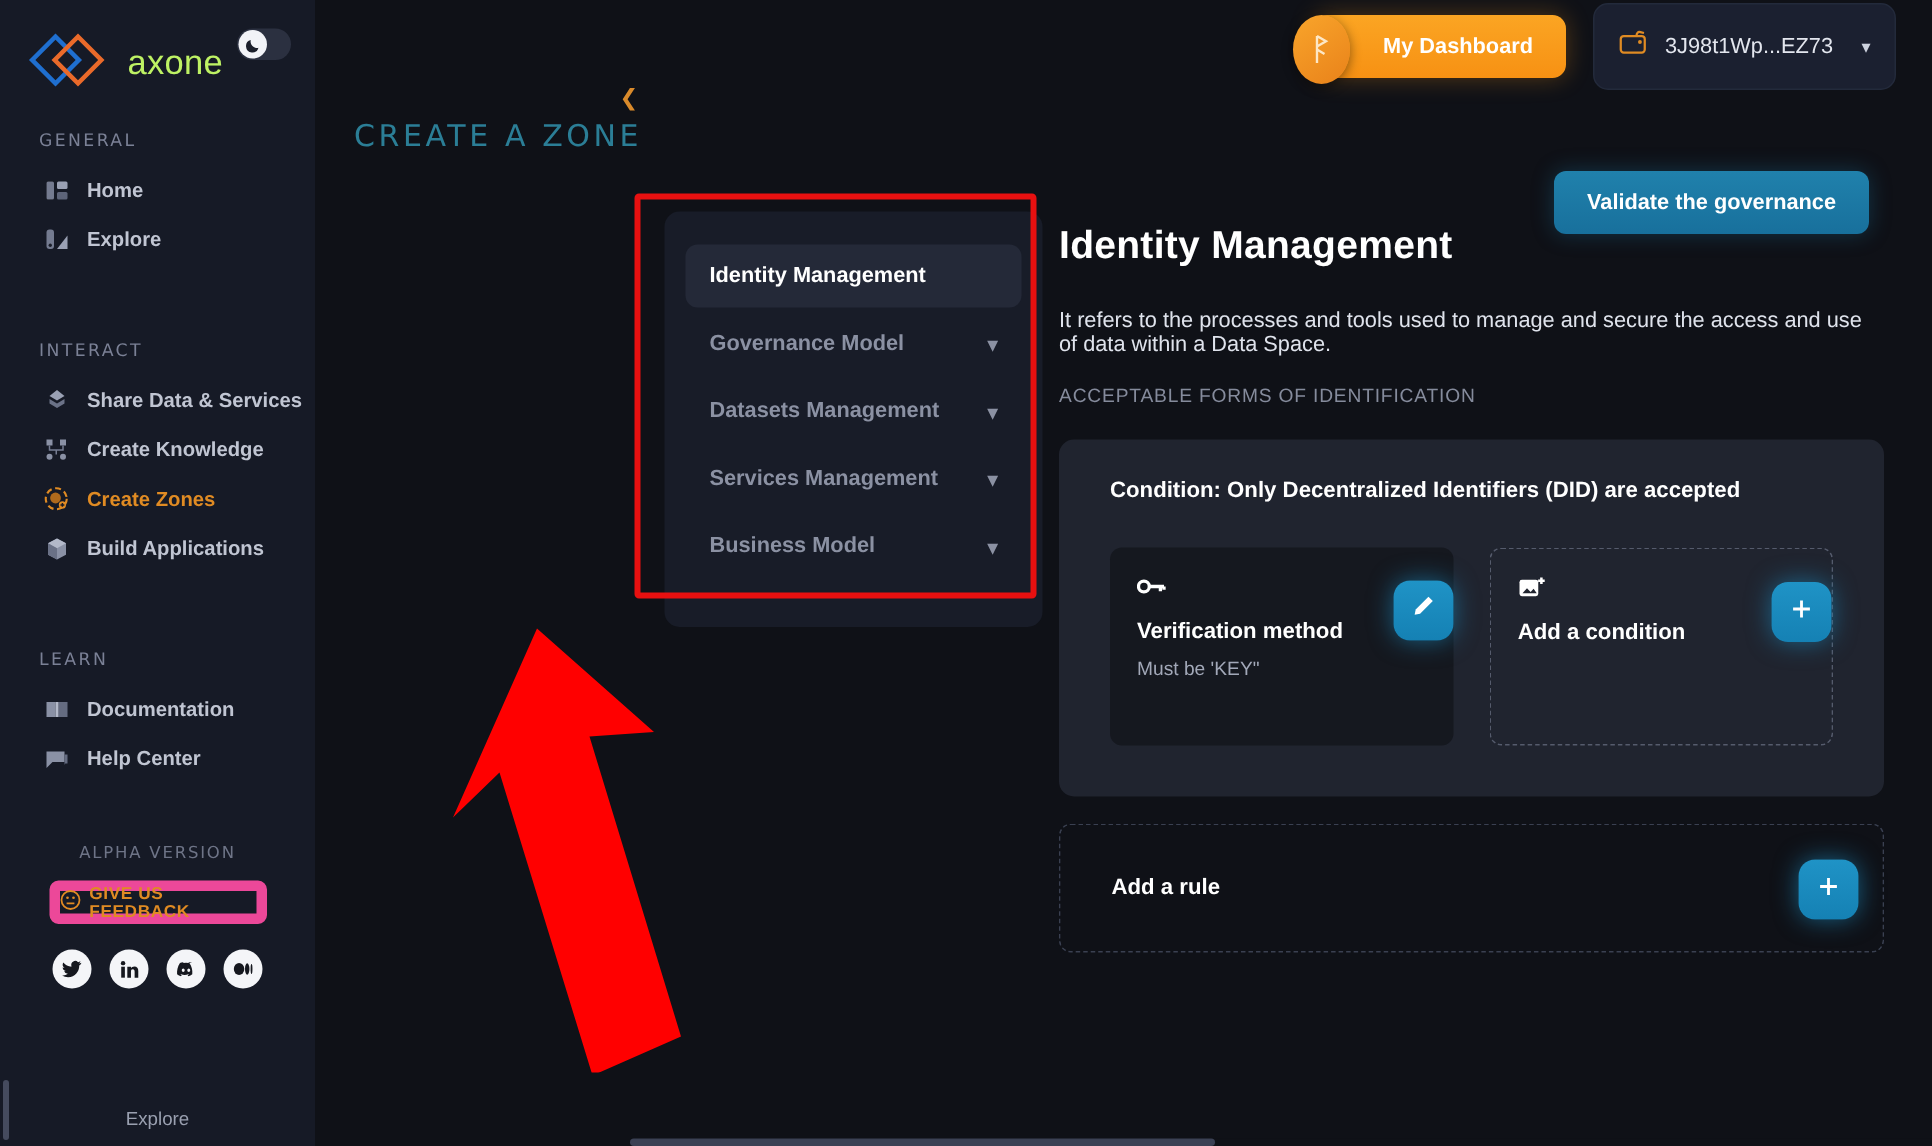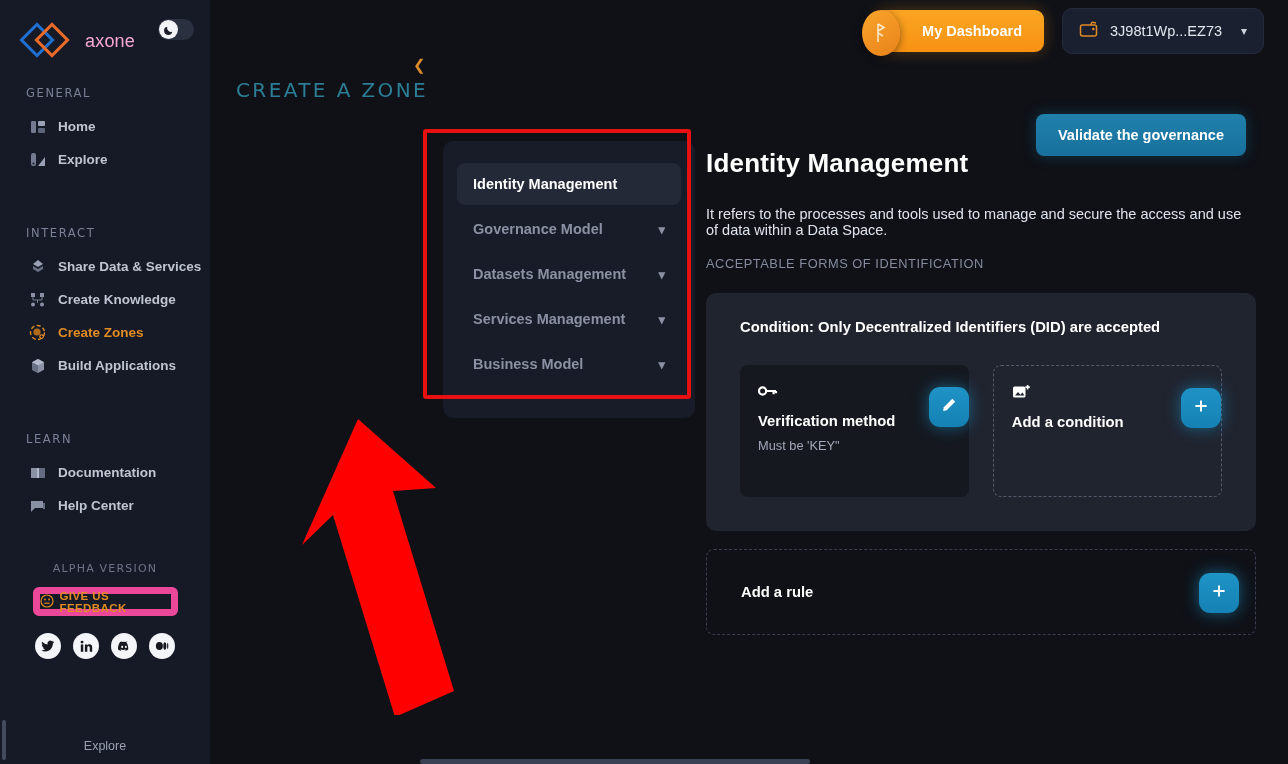--- a/index.html
+++ b/index.html
@@ -14,21 +14,21 @@
   
   .sidebar {
     width: 210px; height: 764px;
     background: #161a26;
     position: relative;
     flex: 0 0 210px;
     overflow: hidden;
   }
   .logo-row { display: flex; align-items: center; gap: 9px; padding: 22px 0 0 18px; height: 60px; }
   .logo-mark { width: 58px; height: 38px; flex: 0 0 58px; }
-  .logo-text { font-size: 18px; color: #f9a8d4; font-weight: 400; letter-spacing: .2px; }
+  .logo-text { font-size: 23px; color: #bef264; font-weight: 400; letter-spacing: .2px; }
 
   .theme-toggle {
     position: absolute; top: 19px; left: 158px;
     width: 36px; height: 21px; border-radius: 11px;
     background: #2b3040; display: flex; align-items: center;
     cursor: pointer;
   }
   .theme-knob {
     width: 19px; height: 19px; border-radius: 50%;
     background: #f2f3f7; margin-left: 1px;
@@ -97,21 +97,21 @@
     padding: 0 22px 0 46px; color:#fff; font-weight:700; font-size:14.5px;
     cursor:pointer; box-shadow: 0 0 16px rgba(247,150,20,.30);
   }
   .dash-coin {
     position:absolute; left:-14px; top: 0px; width: 38px; height: 46px;
     border-radius: 50%/50%; background: linear-gradient(145deg,#f9a52b,#e9821a);
     display:flex; align-items:center; justify-content:center;
     box-shadow: 0 2px 8px rgba(0,0,0,.45);
   }
   .wallet-btn {
-    height: 46px; min-width: 202px; background:#1b2030; border-radius: 10px;
+    height: 58px; min-width: 202px; background:#1b2030; border-radius: 10px;
     display:flex; align-items:center; gap: 11px; padding: 0 16px;
     color:#e3e6ee; font-size: 14.5px; cursor:pointer; border:1px solid #232a3b;
   }
   .wallet-chev { margin-left: auto; color:#cdd2de; font-size: 12px; }
 
   .page-title {
     position:absolute; top: 78px; left: 26px;
     color:#2b7e96; font-size: 20px; letter-spacing: 2.4px;
     font-family:"DejaVu Sans", sans-serif; font-weight: 400;
   }

